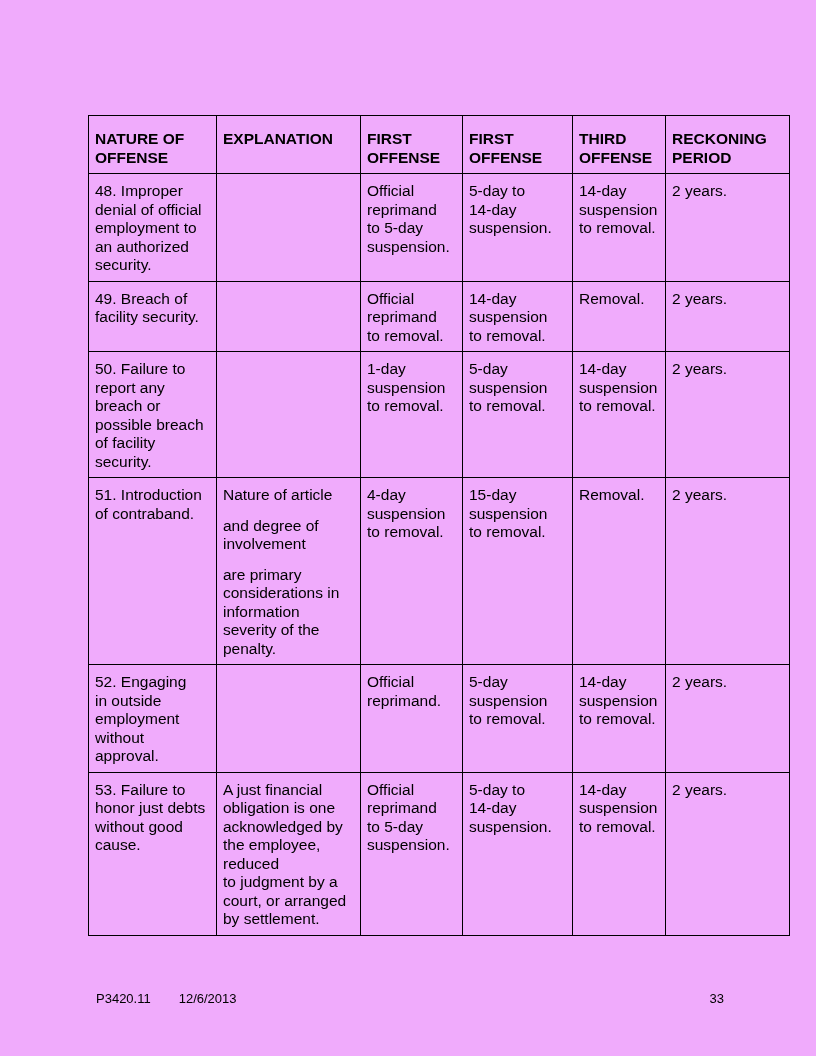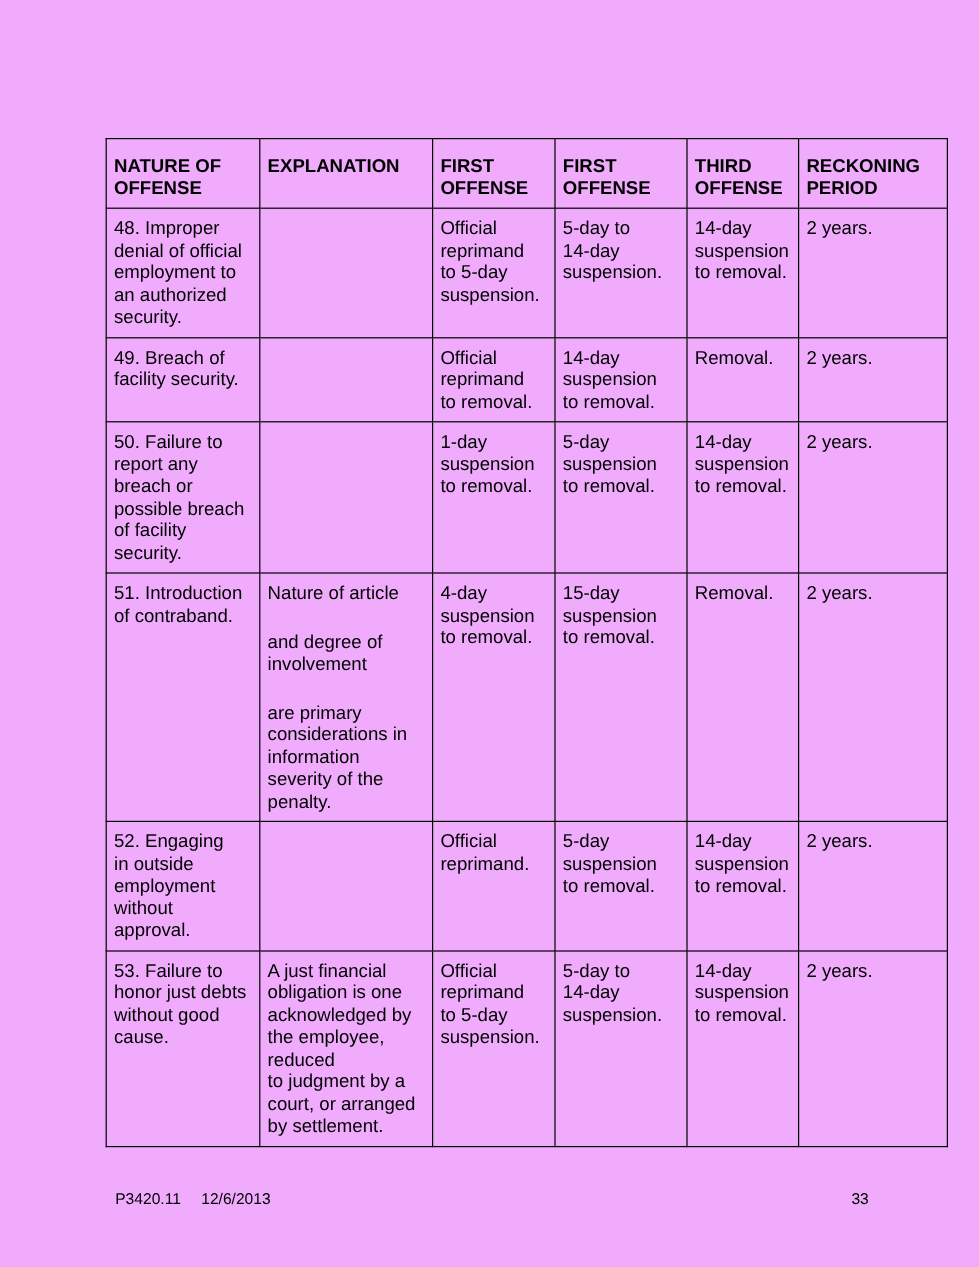--- a/index.html
+++ b/index.html
@@ -34,37 +34,37 @@
     padding: 8px 4px 6px 6px;
     overflow: hidden;
   }
   table.offense-table th {
     font-weight: bold;
     padding-top: 14px;
     padding-bottom: 6px;
     font-size: 15.5px;
   }
   .para { margin: 0; }
-  .para + .para { margin-top: 22px; }
+  .para + .para { margin-top: 12px; }
   .line { white-space: nowrap; }
   .footer {
     position: absolute;
     top: 991px;
     left: 0;
     width: 816px;
     font-size: 13px;
     line-height: 15px;
   }
   .footer-left {
     position: absolute;
     left: 96px;
     top: 0;
     white-space: nowrap;
   }
-  .footer-doc-date { margin-left: 17px; }
+  .footer-doc-date { margin-left: 28px; }
   .footer-page {
     position: absolute;
     right: 92px;
     top: 0;
     white-space: nowrap;
   }
 </style>
 </head>
 <body>
 

